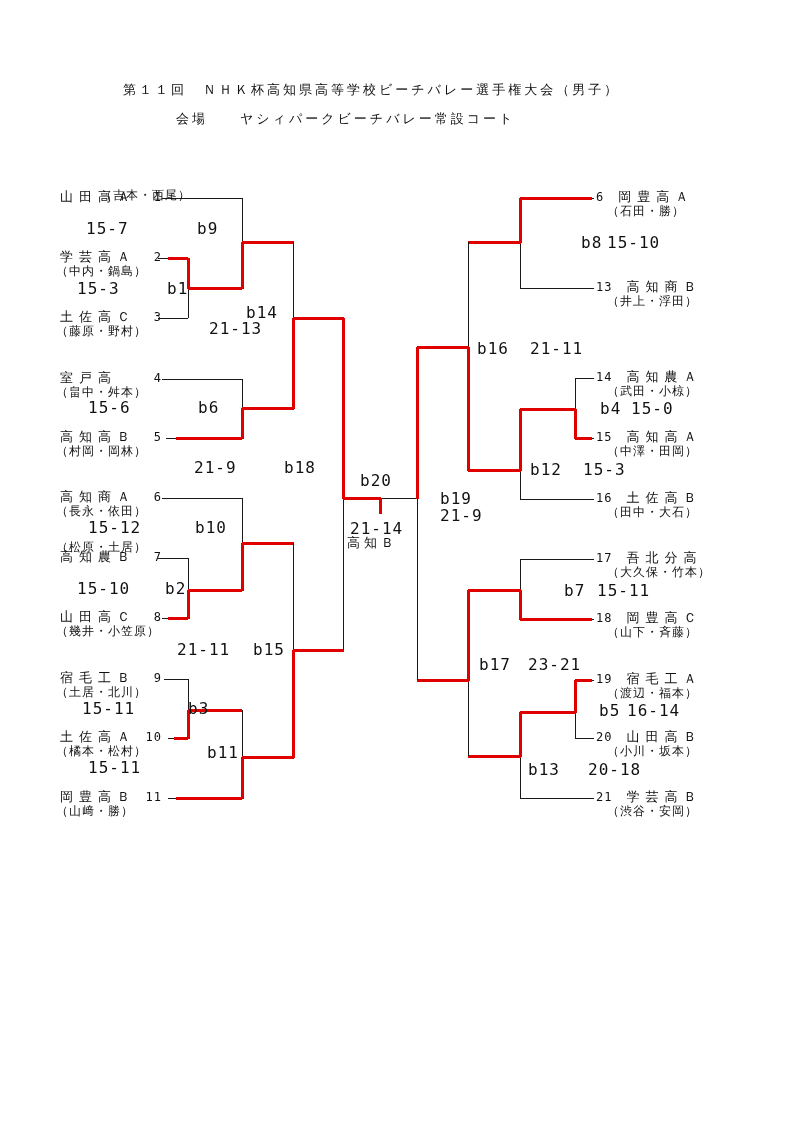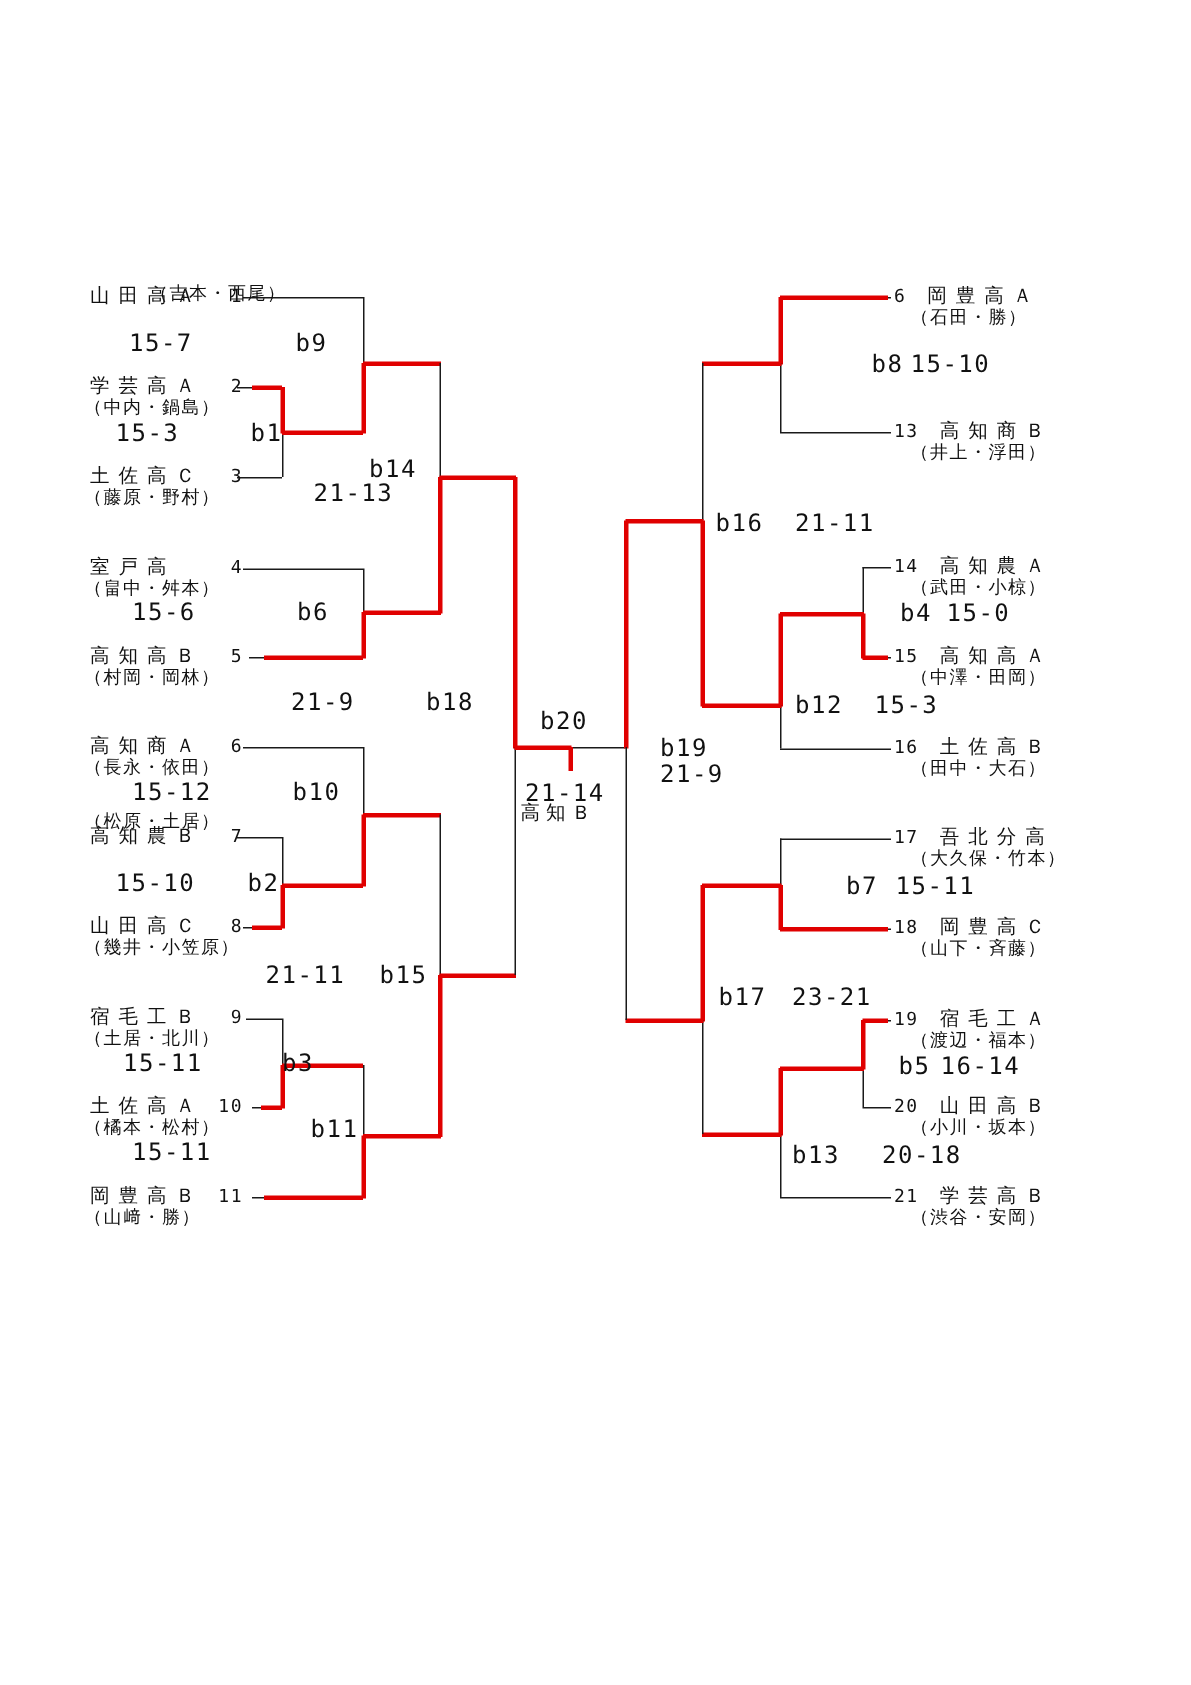--- a/index.html
+++ b/index.html
@@ -16,20 +16,22 @@
   .rank-row{font-size:13px;letter-spacing:3px;}
   .team-row{position:absolute;display:flex;height:15px;align-items:center;}
   .team-row.left{width:102px;justify-content:space-between;}
   .team-row.right{gap:14px;}
   .seg{position:absolute;}
 </style>
 </head>
 <body>
 
 <div class="page">
+  <div class="t title" style="left:123px;top:83px;">第１１回　ＮＨＫ杯高知県高等学校ビーチバレー選手権大会（男子）</div>
+  <div class="t venue" style="left:176px;top:112px;">会場　　ヤシィパークビーチバレー常設コート</div>
   <div id="bracket">
       <div class="seg" style="left: 162px; top: 198px; width: 80px; height: 1px; background: rgb(26, 26, 26);"></div>
       <div class="seg" style="left: 158px; top: 258px; width: 30px; height: 1px; background: rgb(26, 26, 26);"></div>
       <div class="seg" style="left: 158px; top: 318px; width: 30px; height: 1px; background: rgb(26, 26, 26);"></div>
       <div class="seg" style="left: 162px; top: 379px; width: 80px; height: 1px; background: rgb(26, 26, 26);"></div>
       <div class="seg" style="left: 166px; top: 438px; width: 76px; height: 1px; background: rgb(26, 26, 26);"></div>
       <div class="seg" style="left: 162px; top: 498px; width: 80px; height: 1px; background: rgb(26, 26, 26);"></div>
       <div class="seg" style="left: 158px; top: 558px; width: 30px; height: 1px; background: rgb(26, 26, 26);"></div>
       <div class="seg" style="left: 162px; top: 618px; width: 26px; height: 1px; background: rgb(26, 26, 26);"></div>
       <div class="seg" style="left: 164px; top: 679px; width: 24px; height: 1px; background: rgb(26, 26, 26);"></div>

